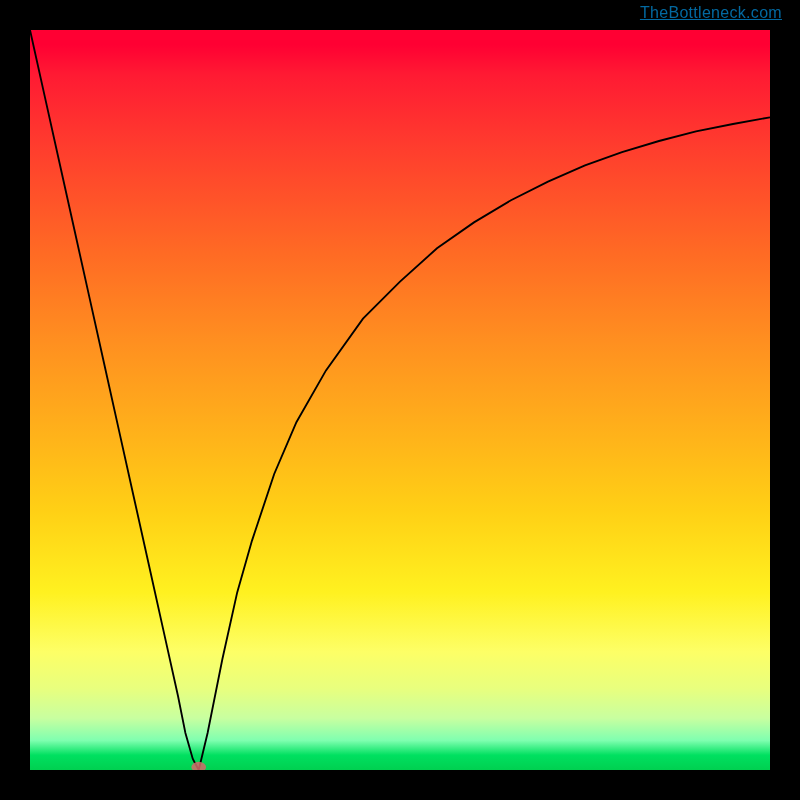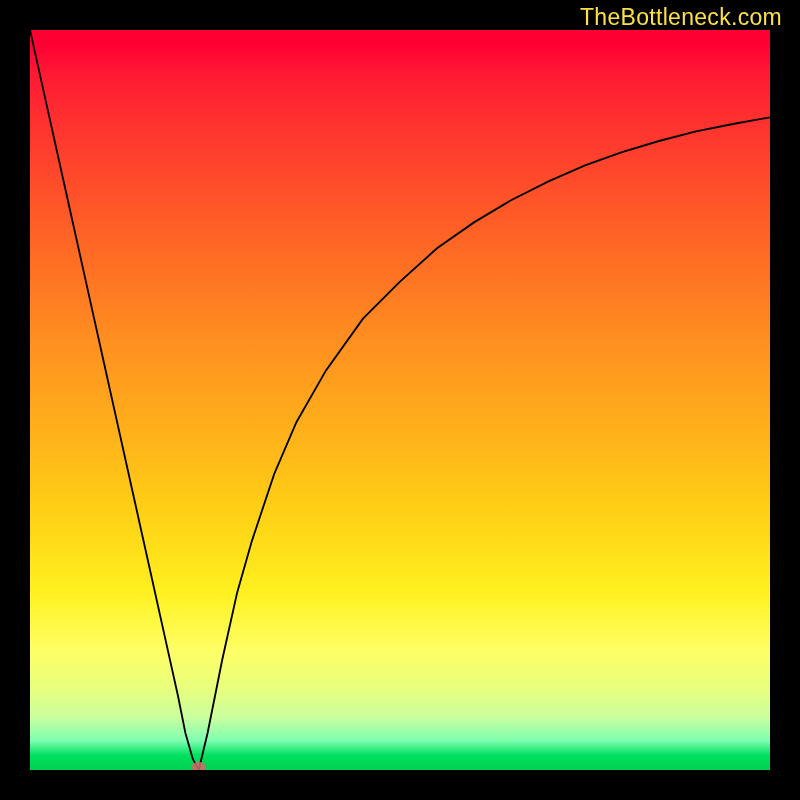--- a/index.html
+++ b/index.html
@@ -14,25 +14,26 @@
   .frame {
     position: relative;
     width: 800px;
     height: 800px;
     background: #000;
   }
   .watermark {
     position: absolute;
     top: 4px;
     right: 18px;
-    color: #fde047;
-    font-size: 23px;
+    color: #0369a1;
+    font-size: 16px;
     font-weight: 500;
     letter-spacing: 0.3px;
     user-select: none;
+    text-decoration: underline;
   }
   .plot-area {
     position: absolute;
     left: 30px;
     top: 30px;
     width: 740px;
     height: 740px;
     overflow: hidden;
   }
   .gradient {

